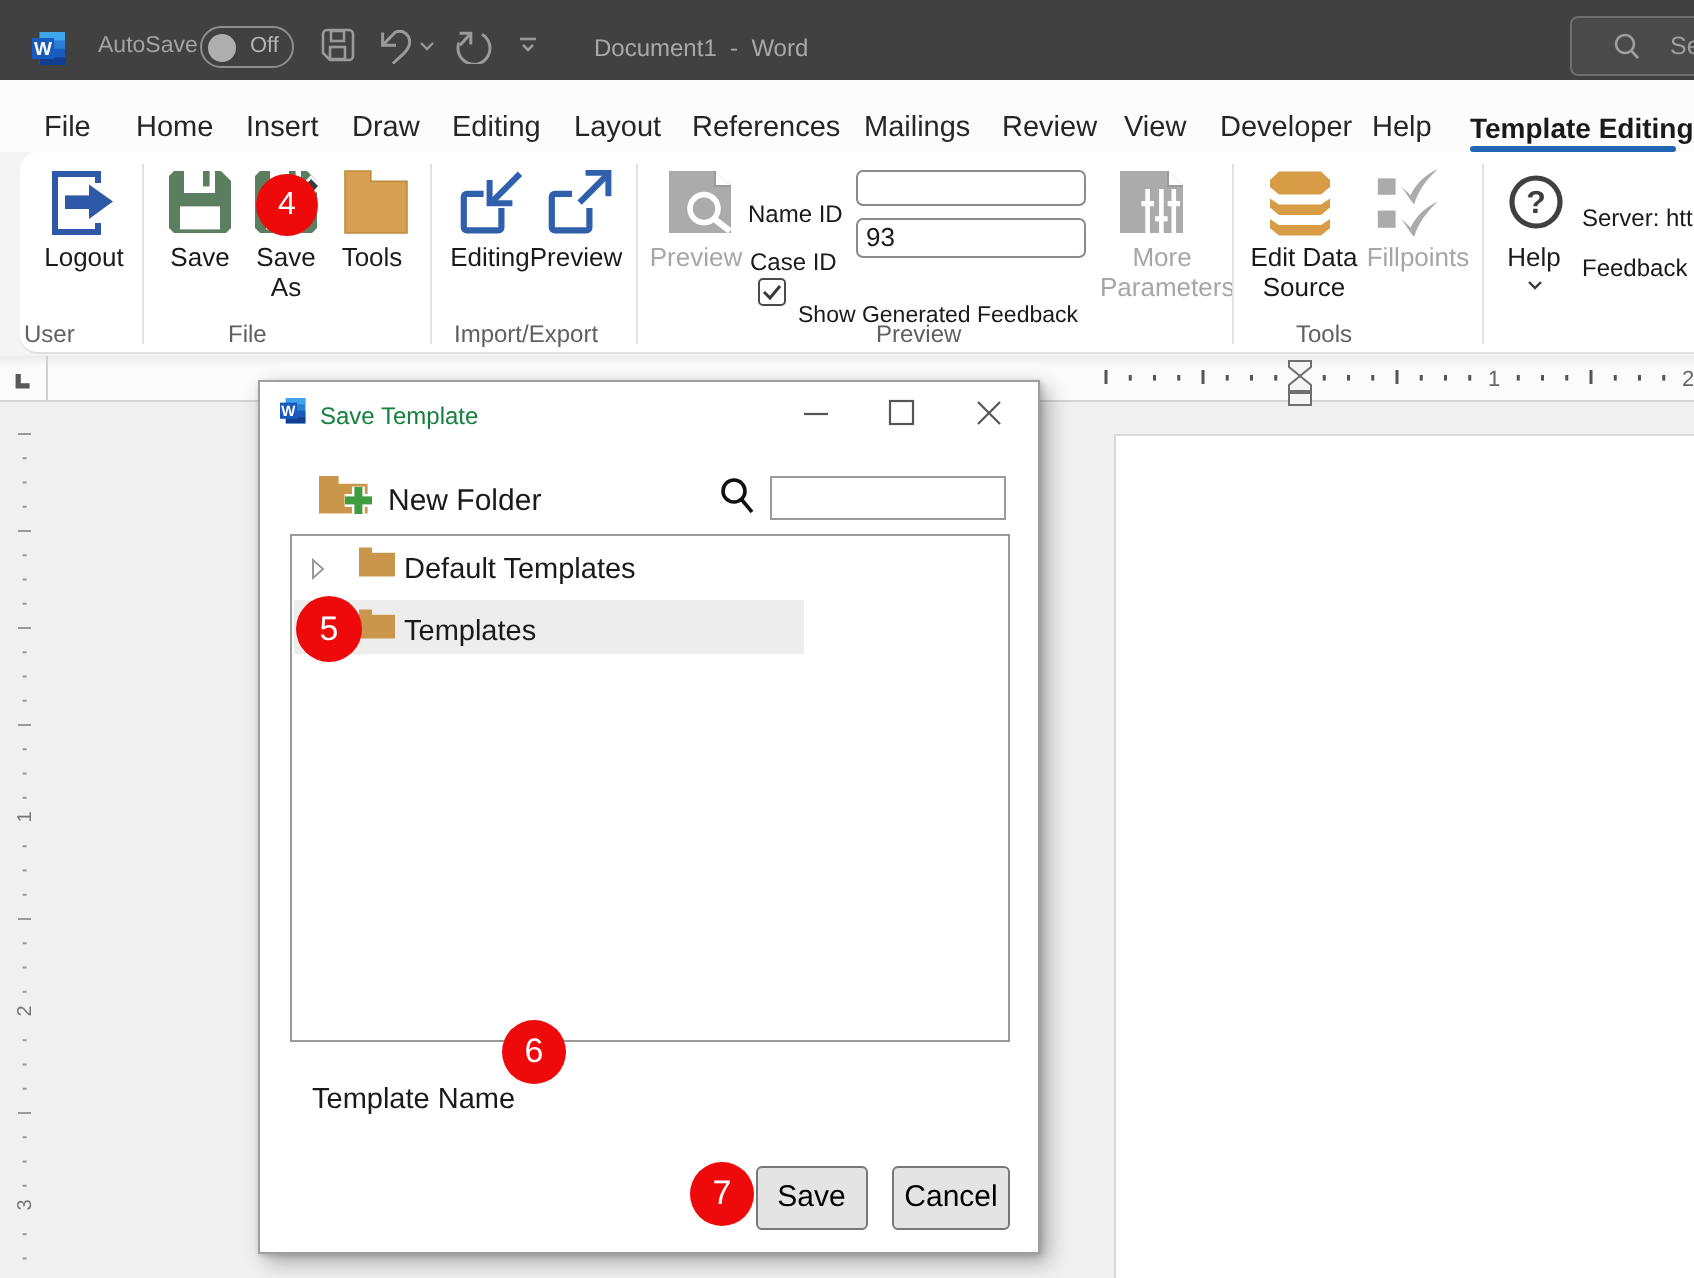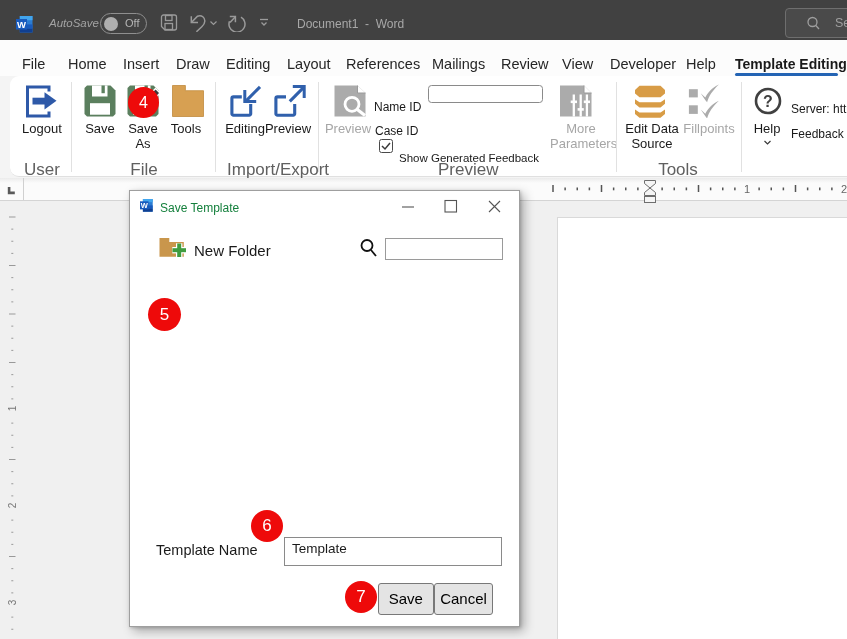--- a/index.html
+++ b/index.html
@@ -2,41 +2,41 @@
 <html><head>
 <meta charset="utf-8">
 <style>
 * { margin:0; padding:0; box-sizing:border-box; }
 html,body { width:847px; height:639px; overflow:hidden; font-family:"Liberation Sans", sans-serif; }
 #root { position:relative; width:847px; height:639px; background:#f0f0f0; }
 .abs { position:absolute; }
 
 
 #titlebar { left:0; top:0; width:847px; height:40px; background:#414141; }
-#titlebar .txt { color:#a3a3a3; font-size:12px;font-style:italic; }
+#titlebar .txt { color:#a3a3a3; font-size:12px; }
 #autosave-label { left:49px; top:17px; font-size:11.5px !important; }
 #toggle { left:100px; top:13px; width:47px; height:21px; border:1px solid #8f8f8f; border-radius:11px; }
 #toggle .knob { position:absolute; left:3px; top:2.5px; width:14px; height:14px; border-radius:50%; background:#aeaeae; }
 #toggle .off { position:absolute; left:24px; top:3px; color:#b5b5b5; font-size:11px; }
 #doctitle { left:297px; top:17px; color:#a8a8a8; font-size:12px; }
 #searchbox { left:785px; top:8px; width:70px; height:30px; background:#4a4a4a; border:1px solid #6e6e6e; border-radius:4px; }
 #searchbox span { position:absolute; left:49px; top:7px; color:#9f9f9f; font-size:12.5px; }
 
 
 #menubar { left:0; top:40px; width:847px; height:36px; background:#fcfcfc; }
 .tab { position:absolute; top:16px; font-size:14.5px; color:#262626; white-space:nowrap; }
 #tab-te { font-weight:bold; color:#1a1a1a; font-size:14px !important; }
 #te-underline { left:735px; top:73px; width:103px; height:2.5px; background:#2464b4; border-radius:2px; }
 
 
 #ribbon { left:0; top:76px; width:847px; height:102px; background:transparent; }
 .rsep { position:absolute; top:6px; width:1px; height:90px; background:#e1e1e1; }
 .rlabel { position:absolute; font-size:13px; color:#1a1a1a; text-align:center; line-height:15px; white-space:nowrap; }
 .rlabel.gray { color:#a6a6a6; }
-.glabel { position:absolute; top:84px; font-size:17px; color:#606060; text-align:center; }
+.glabel { position:absolute; top:84px; font-size:12px; color:#606060; text-align:left; }
 .ribox { position:absolute; background:#fff; border:1px solid #8a8a8a; border-radius:3.5px; font-size:12px; color:#1a1a1a; padding-left:4px; line-height:16px; }
 .rtext { position:absolute; font-size:12px; color:#1a1a1a; white-space:nowrap;margin-top:12px; }
 
 
 #rulerrow { left:0; top:178px; width:847px; height:23px; background:linear-gradient(#ebebeb 0, #f2f2f2 2px, #fbfbfb 5px, #fbfbfb 100%); border-bottom:1px solid #d4d4d4; }
 #tabsel { position:absolute; left:0; top:0; width:24px; height:22px; border-right:1px solid #d0d0d0; }
 
 
 #page { left:557px; top:217px; width:290px; height:422px; background:#ffffff; border-left:1px solid #d9d9d9; border-top:1px solid #d9d9d9; }
 
@@ -45,21 +45,21 @@
 #dlg-title { position:absolute; left:30px; top:10px; font-size:12px; color:#15803d; }
 #nf-text { position:absolute; left:64px; top:51px; font-size:15px; color:#1a1a1a; }
 #dlg-search { position:absolute; left:255px; top:47px; width:118px; height:22px; border:1px solid #9a9a9a; }
 #listbox { position:absolute; left:15px; top:76px; width:360px; height:254px; border:1px solid #9a9a9a; }
 .treetxt { position:absolute; font-size:14.5px; color:#1a1a1a; }
 #row-hl { position:absolute; left:1px; top:32px; width:255px; height:27px; background:#ededed; }
 #tn-label { position:absolute; left:26px; top:351px; font-size:14.5px; color:#1a1a1a; }
 #tn-input { position:absolute; left:154px; top:346px; width:218px; height:29px; border:1px solid #8a8a8a; font-size:13.5px; color:#1a1a1a; padding:3px 0 0 7px; }
 .btn { position:absolute; top:391.5px; height:32.5px; background:#e4e4e4; border:1px solid #787878; border-radius:3px; font-size:15px; color:#000; text-align:center; line-height:30px; }
 #btn-save { left:247.5px; width:56.5px; }
-#btn-cancel { left:304px; width:59px; }
+#btn-cancel { left:316px; width:59px; }
 
 
 .step { position:absolute; border-radius:50%; background:#ee0a0a; color:#ffffff; text-align:center; }
 </style>
 </head>
 <body>
 <div id="root">
 
   <div id="titlebar" class="abs">
     <svg class="abs" style="left:15.5px;top:15.5px" width="17" height="17" viewBox="0 0 17 17">
@@ -179,20 +179,21 @@
       <path d="M23.5 0.5 V8 H31.5 Z" fill="#ffffff"></path>
       <path d="M23.5 0.5 V8 H31.5" fill="none" stroke="#9a9a9a" stroke-width="1"></path>
       <circle cx="18" cy="19.3" r="7" fill="none" stroke="#ffffff" stroke-width="2.8"></circle>
       <path d="M23.3 24.6 L31 30.5" stroke="#ffffff" stroke-width="3.2"></path>
     </svg>
     <div class="rlabel gray" style="left:318px;top:45px;width:60px">Preview</div>
 
     <span class="rtext" style="left:374px;top:12px">Name ID</span>
     <div class="ribox" style="left:428px;top:9px;width:115px;height:18px"></div>
     <span class="rtext" style="left:375px;top:36px">Case ID</span>
+    <div class="ribox" style="left:428px;top:32.5px;width:115px;height:20px;font-size:13px;line-height:18px">93</div>
 
     <svg class="abs" style="left:379px;top:63px" width="14" height="14" viewBox="0 0 14 14">
       <rect x="0.5" y="0.5" width="13" height="13" rx="2" fill="#fff" stroke="#4a4a4a"></rect>
       <path d="M3 7 l3 3 l5 -6" fill="none" stroke="#3a3a3a" stroke-width="1.5"></path>
     </svg>
     <span class="rtext" style="left:399px;top:63.5px;font-size:11.5px">Show Generated Feedback</span>
 
     <svg class="abs" style="left:560px;top:9px" width="32" height="32" viewBox="0 0 32 32">
       <path d="M0 0.5 H24 L31.5 8 V31.5 H0 Z" fill="#ababab"></path>
       <path d="M24 0.5 V8 H31.5 Z" fill="#ffffff"></path>
@@ -358,23 +359,36 @@
           <path d="M20.2 6.5 V20"></path>
         </g>
     </svg>
     <span id="nf-text">New Folder</span>
     <svg class="abs" style="left:229px;top:47px" width="19" height="21" viewBox="0 0 19 21" fill="none" stroke="#111" stroke-width="1.8">
       <circle cx="8" cy="7.5" r="5.5"></circle>
         <path d="M12 12 l5 6"></path>
     </svg>
     <div id="dlg-search"></div>
 
+    <div id="listbox">
+      <div id="row-hl"></div>
+      <svg class="abs" style="left:9px;top:11px" width="8" height="11" viewBox="0 0 8 11" fill="none" stroke="#9a9a9a" stroke-width="1">
+        <path d="M1.5 1 L6.5 5.5 L1.5 10 z"></path>
+      </svg>
+      <svg class="abs" style="left:33px;top:5px" width="19" height="16" viewBox="0 0 19 16">
+        <path d="M0.5 0.8 H7 V3.4 H18.5 V15.2 H0.5 Z" fill="#c9964c"></path>
+      </svg>
+      <span class="treetxt" style="left:56px;top:9px">Default Templates</span>
+      <svg class="abs" style="left:33px;top:36px" width="19" height="16" viewBox="0 0 19 16">
+        <path d="M0.5 0.8 H7 V3.4 H18.5 V15.2 H0.5 Z" fill="#c9964c"></path>
+      </svg>
+      <span class="treetxt" style="left:56px;top:40px">Templates</span>
+    </div>
 
     <span id="tn-label">Template Name</span>
-    <div id="tn-input">Template</div>
     <div class="btn" id="btn-save">Save</div>
     <div class="btn" id="btn-cancel">Cancel</div>
   </div>
 
   <div class="step" style="left:128px;top:87px;width:31px;height:31px;font-size:16px;line-height:31px">4</div>
   <div class="step" style="left:148px;top:298px;width:33px;height:33px;font-size:17px;line-height:33px">5</div>
   <div class="step" style="left:251px;top:510px;width:32px;height:32px;font-size:17px;line-height:32px">6</div>
   <div class="step" style="left:345px;top:581px;width:32px;height:32px;font-size:17px;line-height:32px">7</div>
 
 </div>

